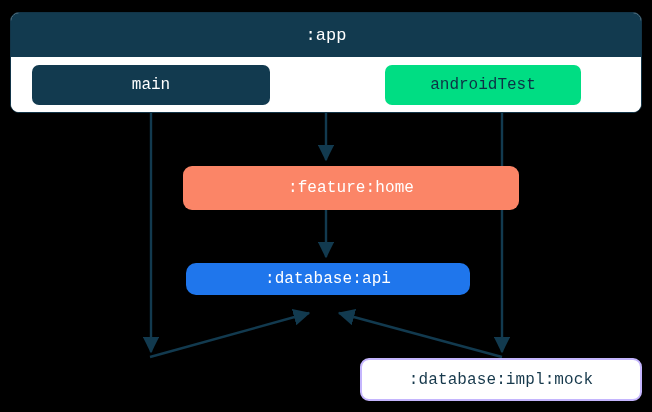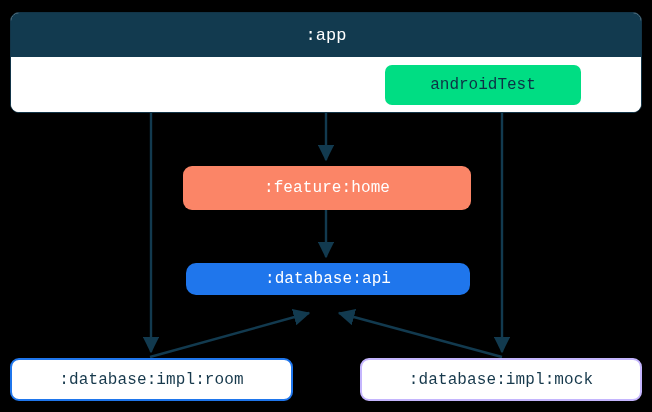--- a/index.html
+++ b/index.html
@@ -91,21 +91,21 @@
     left: 374px;
     width: 196px;
     background: #00dd83;
     color: #0d3246;
   }
 
   
   #node-feature-home {
     left: 183px;
     top: 166px;
-    width: 288px;
+    width: 336px;
     height: 44px;
     border-radius: 9px;
     background: #fb8567;
     color: #ffffff;
     font-size: 16px;
   }
   #node-database-api {
     left: 186px;
     top: 263px;
     width: 284px;
@@ -171,25 +171,25 @@
     </g>
 
     <g>
       <line x1="502" y1="357" x2="339" y2="313" stroke="#123a4f" stroke-width="2.4" marker-end="url(#arrow)"></line>
     </g>
   </svg>
 
   <div id="app-cluster">
     <div id="app-cluster-header">:app</div>
     <div id="app-cluster-body">
+      <div class="chip" id="chip-main">main</div>
       <div class="chip" id="chip-androidtest">androidTest</div>
     </div>
   </div>
 
   <div class="node" id="node-feature-home">:feature:home</div>
 
   <div class="node" id="node-database-api">:database:api</div>
 
-  <div class="node" id="node-database-impl-room">:database:impl:room</div>
 
   <div class="node" id="node-database-impl-mock">:database:impl:mock</div>
 
 </div>
 
 </body></html>

